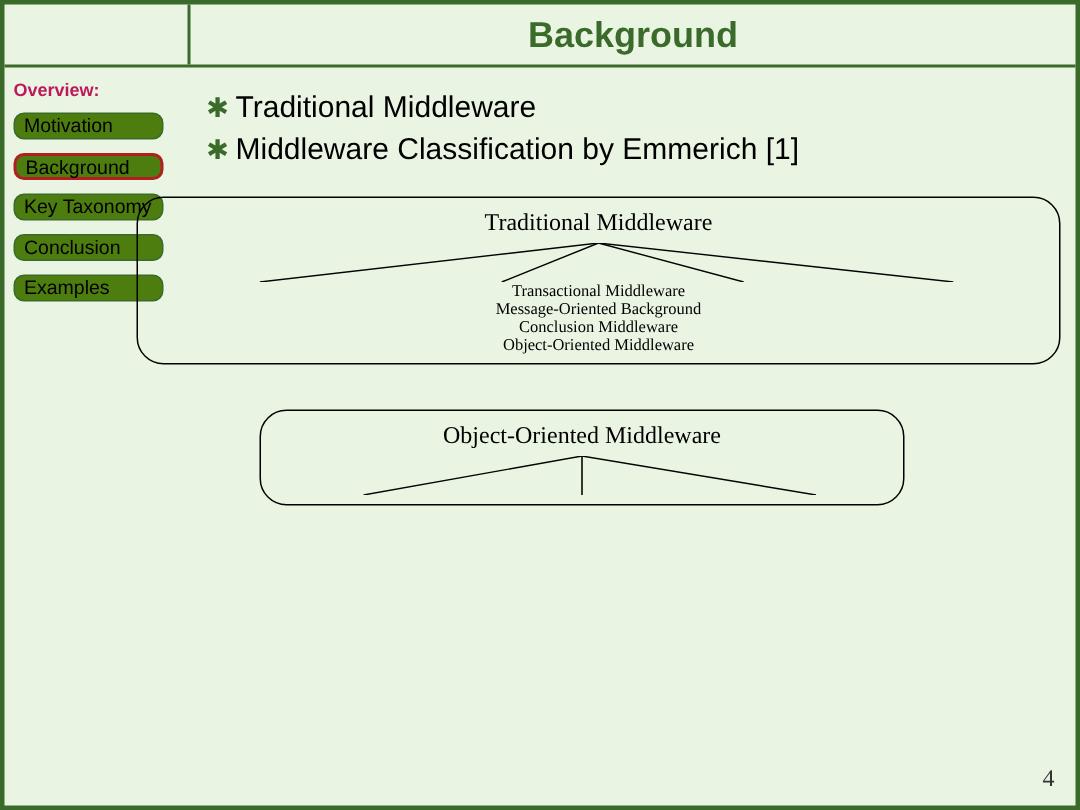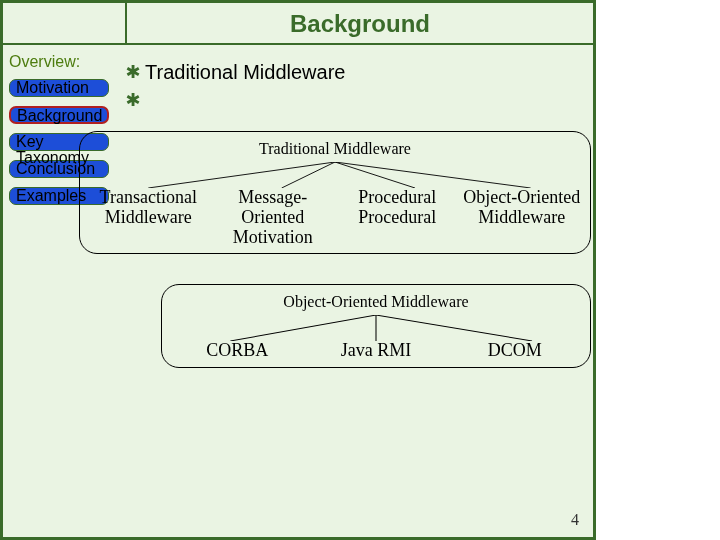--- a/index.html
+++ b/index.html
@@ -1,18 +1,18 @@
 <!DOCTYPE html>
 <html><head>
 <meta charset="utf-8">
 <style>
   * { margin: 0; padding: 0; box-sizing: border-box; }
   html, body { width: 720px; height: 540px; font-family: Arial, sans-serif; }
   .slide {
-    width: 596px; height: 540px;
+    width: 720px; height: 540px;
     background: #eaf4e3;
     border: 3px solid #3a6b2a;
     position: relative;
   }
   .header-row {
     display: flex;
     border-bottom: 2px solid #3a6b2a;
     height: 42px;
   }
   .header-left {
@@ -29,37 +29,37 @@
   }
   .body-row {
     display: flex;
     height: calc(100% - 42px);
   }
   .sidebar {
     width: 124px;
     padding: 6px 6px 0 4px;
   }
   .overview-label {
-    font-size: 16px;
-    font-weight: normal;
-    color: #4d7c0f;
+    font-size: 12px;
+    font-weight: bold;
+    color: #be185d;
     margin: 2px 0 8px 2px;
   }
   .nav-btn {
     display: block;
     width: 100px;
     height: 18px;
     line-height: 16px;
     margin: 0 0 9px 2px;
-    font-size: 16px;
+    font-size: 13px;
     text-align: left;
     padding-left: 6px;
     border: 1px solid #3a6b2a;
     border-radius: 7px;
-    background: #1d4ed8;
+    background: #4d7c0f;
     color: #000;
     cursor: pointer;
   }
   .nav-btn.active {
     border: 2px solid #b02020;
   }
   .content {
     flex: 1;
     position: relative;
     padding: 14px 10px 0 6px;
@@ -104,22 +104,23 @@
     font-size: 16px;
     margin-bottom: 4px;
   }
   .tree-svg {
     display: block;
     width: 100%;
   }
   .tree-children {
     display: flex;
     font-family: "Times New Roman", serif;
-    font-size: 18px;
+    font-size: 11px;
     text-align: center;
+    flex-direction: column;
   }
   .tree-children > div {
     flex: 1;
     padding: 0 2px;
     line-height: 1.1;
   }
   .page-num {
     position: absolute;
     right: 14px;
     bottom: 8px;
@@ -151,50 +152,46 @@
 
     <div class="content">
 
       <div class="bullets">
         <div class="bullet-row">
           <span class="bullet-icon">✱</span>
           <span class="bullet-text">Traditional Middleware</span>
         </div>
         <div class="bullet-row">
           <span class="bullet-icon">✱</span>
+          <span class="bullet-text">Middleware Classification by Emmerich [1]</span>
         </div>
       </div>
 
       <div class="tree-box upper">
         <div class="tree-title">Traditional Middleware</div>
         <svg class="tree-svg" viewBox="0 0 560 28" preserveAspectRatio="none" height="26">
           <line x1="280" y1="0" x2="70" y2="28" stroke="#000" stroke-width="1"></line>
           <line x1="280" y1="0" x2="220" y2="28" stroke="#000" stroke-width="1"></line>
           <line x1="280" y1="0" x2="370" y2="28" stroke="#000" stroke-width="1"></line>
           <line x1="280" y1="0" x2="500" y2="28" stroke="#000" stroke-width="1"></line>
         </svg>
         <div class="tree-children">
           <div>Transactional Middleware</div>
-          <div>Message-Oriented Motivation</div>
-          <div>Procedural Procedural</div>
+          <div>Message-Oriented Background</div>
+          <div>Conclusion Middleware</div>
           <div>Object-Oriented Middleware</div>
         </div>
       </div>
 
       <div class="tree-box lower">
         <div class="tree-title">Object-Oriented Middleware</div>
         <svg class="tree-svg" viewBox="0 0 400 28" preserveAspectRatio="none" height="26">
           <line x1="200" y1="0" x2="60" y2="28" stroke="#000" stroke-width="1"></line>
           <line x1="200" y1="0" x2="200" y2="28" stroke="#000" stroke-width="1"></line>
           <line x1="200" y1="0" x2="350" y2="28" stroke="#000" stroke-width="1"></line>
         </svg>
-        <div class="tree-children">
-          <div>CORBA</div>
-          <div>Java RMI</div>
-          <div>DCOM</div>
-        </div>
       </div>
 
     </div>
   </div>
 
   <div class="page-num">4</div>
 </div>
 
 </body></html>

